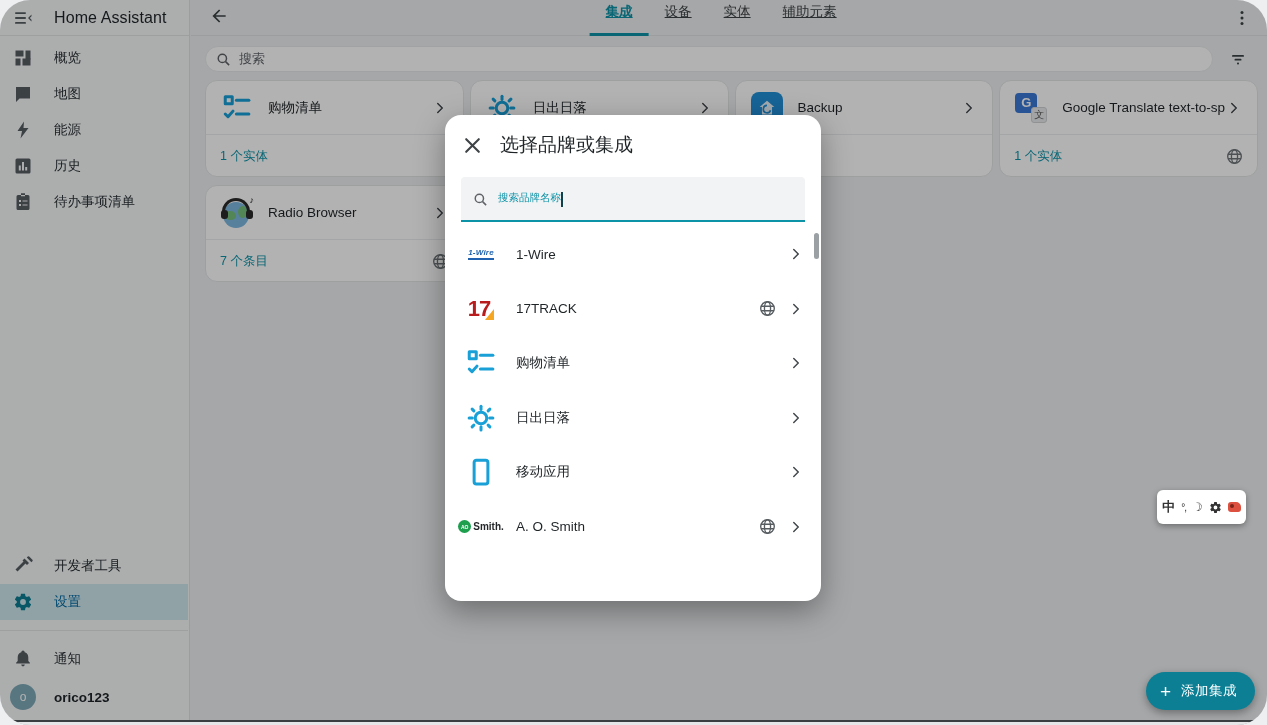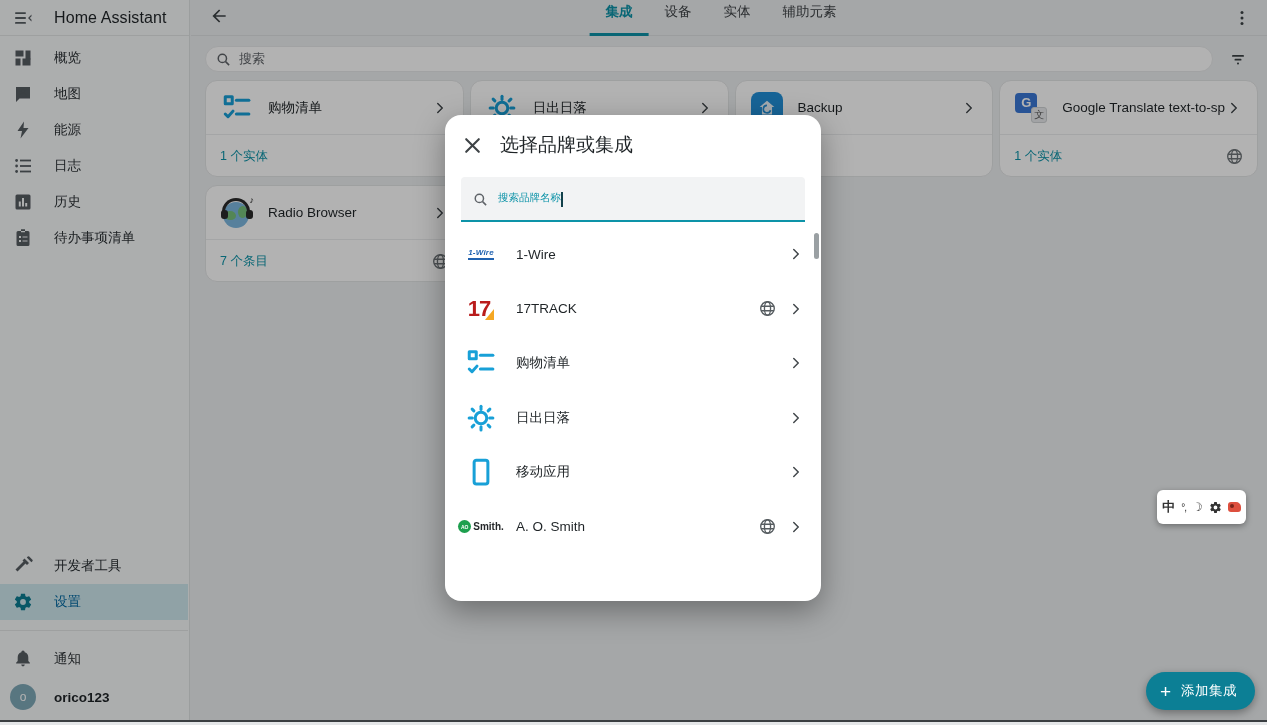--- a/index.html
+++ b/index.html
@@ -1,18 +1,18 @@
 <!DOCTYPE html>
 <html><head>
 <meta charset="utf-8">
 <style>
   * { margin:0; padding:0; box-sizing:border-box; }
   html,body { width:1267px; height:725px; overflow:hidden; }
   body { font-family:"Liberation Sans","DejaVu Sans",sans-serif; background:#edeff1; }
-  .app { position:relative; width:1267px; height:725px; background:#edeff1; overflow:hidden; }
+  .app { position:relative; width:1267px; height:725px; background:#edeff1; overflow:hidden;border-radius:30px; }
 
   
   .sidebar { position:absolute; left:0; top:0; width:190px; height:725px; background:#f7f9fa; border-right:1px solid #dfe2e3; }
   .sb-header { height:36px; display:flex; align-items:center; padding-left:13px; border-bottom:1px solid #e3e5e6; }
   .sb-title { font-size:16px; color:#1f2427; margin-left:21px; letter-spacing:.1px; }
   .sb-items { padding-top:4px; }
   .sb-item { height:36px; display:flex; align-items:center; padding-left:13px; cursor:pointer; color:#2b3134; }
   .sb-item .lbl { font-size:13.5px; margin-left:21px; }
   .sb-item.active { background:#cfe8ee; color:#0369a1; }
   .sb-item.active svg path, .sb-item.active svg rect, .sb-item.active svg circle { fill:#0b7d92; }
@@ -23,21 +23,21 @@
   .sb-user .lbl { font-size:13.5px; color:#1f2427; font-weight:bold; margin-left:18px; }
   .i20 svg { width:20px; height:20px; display:block; }
   .i20 path, .i20 rect, .i20 circle { fill:#565d62; }
 
   
   .main { position:absolute; left:191px; top:0; right:0; height:725px; }
   .topbar { position:relative; height:36px; border-bottom:1px solid #dfe1e2; display:flex; align-items:center; }
   .back { margin-left:18px; cursor:pointer; }
   .back svg { width:20px; height:20px; } .back path { fill:#3c4245; }
   .tabs { position:absolute; left:50%; top:0; transform:translateX(-53%); height:36px; display:flex; }
-  .tab { height:36px; display:flex; align-items:center; padding:12px 16px; font-size:13.5px; color:#3e4346; cursor:pointer; border-bottom:3px solid transparent; padding-top:3px; }
+  .tab { height:36px; display:flex; align-items:center; padding:12px 16px; font-size:13.5px; color:#3e4346; cursor:pointer; border-bottom:3px solid transparent; padding-top:3px;text-decoration:underline; }
   .tab.active { color:#0d93a8; border-bottom-color:#0d93a8; font-weight:bold; }
   .kebab { position:absolute; right:14px; top:7px; width:22px; height:22px; display:flex; align-items:center; justify-content:center; cursor:pointer; }
   .kebab svg { width:18px; height:18px; } .kebab circle { fill:#3c4245; }
 
   
   .search-row { display:flex; align-items:center; padding:10px 14px 6px 14px; }
   .search-box { flex:1; height:26px; background:#ffffff; border:1px solid #e7e9ea; border-radius:13px; display:flex; align-items:center; padding:0 10px; }
   .search-box .ph { font-size:13px; color:#5f6368; margin-left:8px; }
   .sicon svg { width:15px; height:15px; display:block; }
   .sicon path, .sicon circle { stroke:#5f6368; stroke-width:2; fill:none; }
@@ -161,33 +161,20 @@
         <span class="i20">
             <svg viewBox="0 0 20 20">
               <path d="M11 1.5 L4.5 11 H9 L7.5 18.5 L15.5 8 H10.5 Z"></path>
             </svg>
           </span>
         <span class="lbl">能源</span>
       </div>
       <div class="sb-item">
         <span class="i20">
             <svg viewBox="0 0 20 20">
-              <circle cx="3.6" cy="4.5" r="1.4"></circle>
-              <circle cx="3.6" cy="10" r="1.4"></circle>
-              <circle cx="3.6" cy="15.5" r="1.4"></circle>
-              <rect x="7" y="3.6" width="11" height="1.8"></rect>
-              <rect x="7" y="9.1" width="11" height="1.8"></rect>
-              <rect x="7" y="14.6" width="11" height="1.8"></rect>
-            </svg>
-          </span>
-        <span class="lbl">日志</span>
-      </div>
-      <div class="sb-item">
-        <span class="i20">
-            <svg viewBox="0 0 20 20">
               <path d="M4 2.5h12a1.5 1.5 0 0 1 1.5 1.5v12a1.5 1.5 0 0 1-1.5 1.5H4A1.5 1.5 0 0 1 2.5 16V4A1.5 1.5 0 0 1 4 2.5z M5.8 14.5h2v-5h-2z M9 14.5h2V6h-2z M12.2 14.5h2v-3.5h-2z" fill-rule="evenodd"></path>
             </svg>
           </span>
         <span class="lbl">历史</span>
       </div>
       <div class="sb-item">
         <span class="i20">
             <svg viewBox="0 0 20 20">
               <path d="M5 3h10a1.5 1.5 0 0 1 1.5 1.5v12A1.5 1.5 0 0 1 15 18H5a1.5 1.5 0 0 1-1.5-1.5v-12A1.5 1.5 0 0 1 5 3z M8 1.2h4v3H8z M6 8h2v2H6z M9.5 8.4h5v1.2h-5z M6 12h2v2H6z M9.5 12.4h5v1.2h-5z" fill-rule="evenodd"></path>
             </svg>

